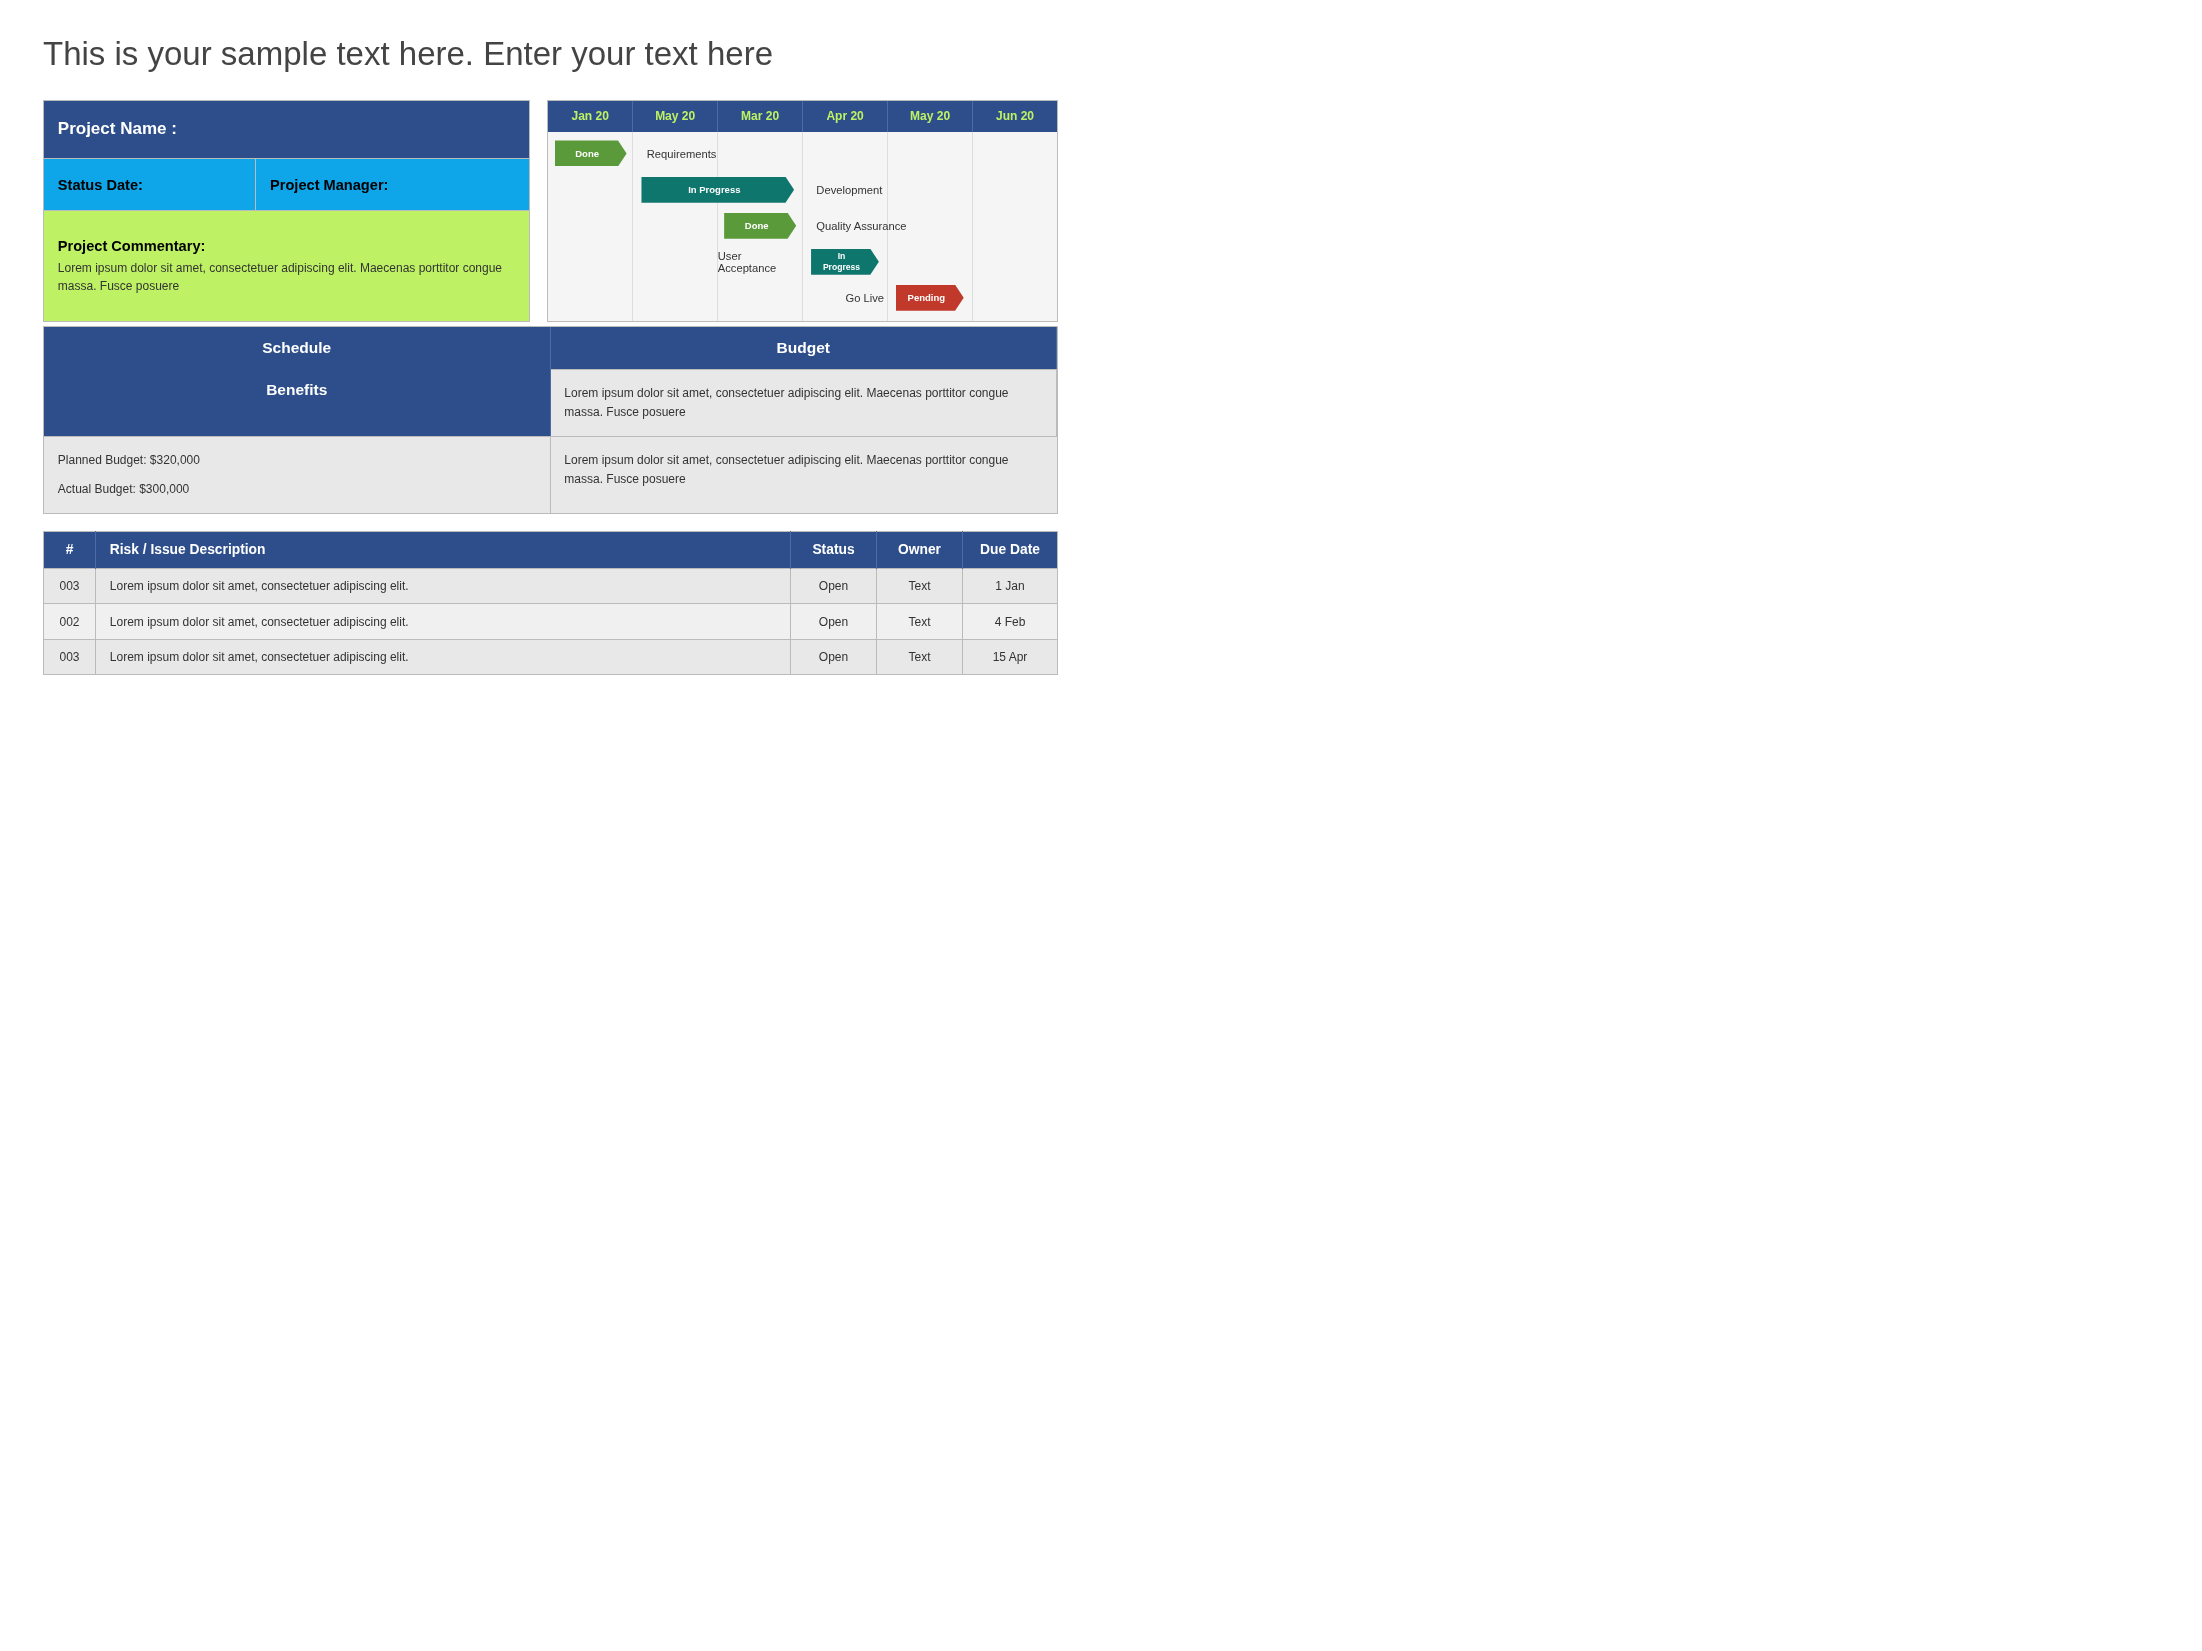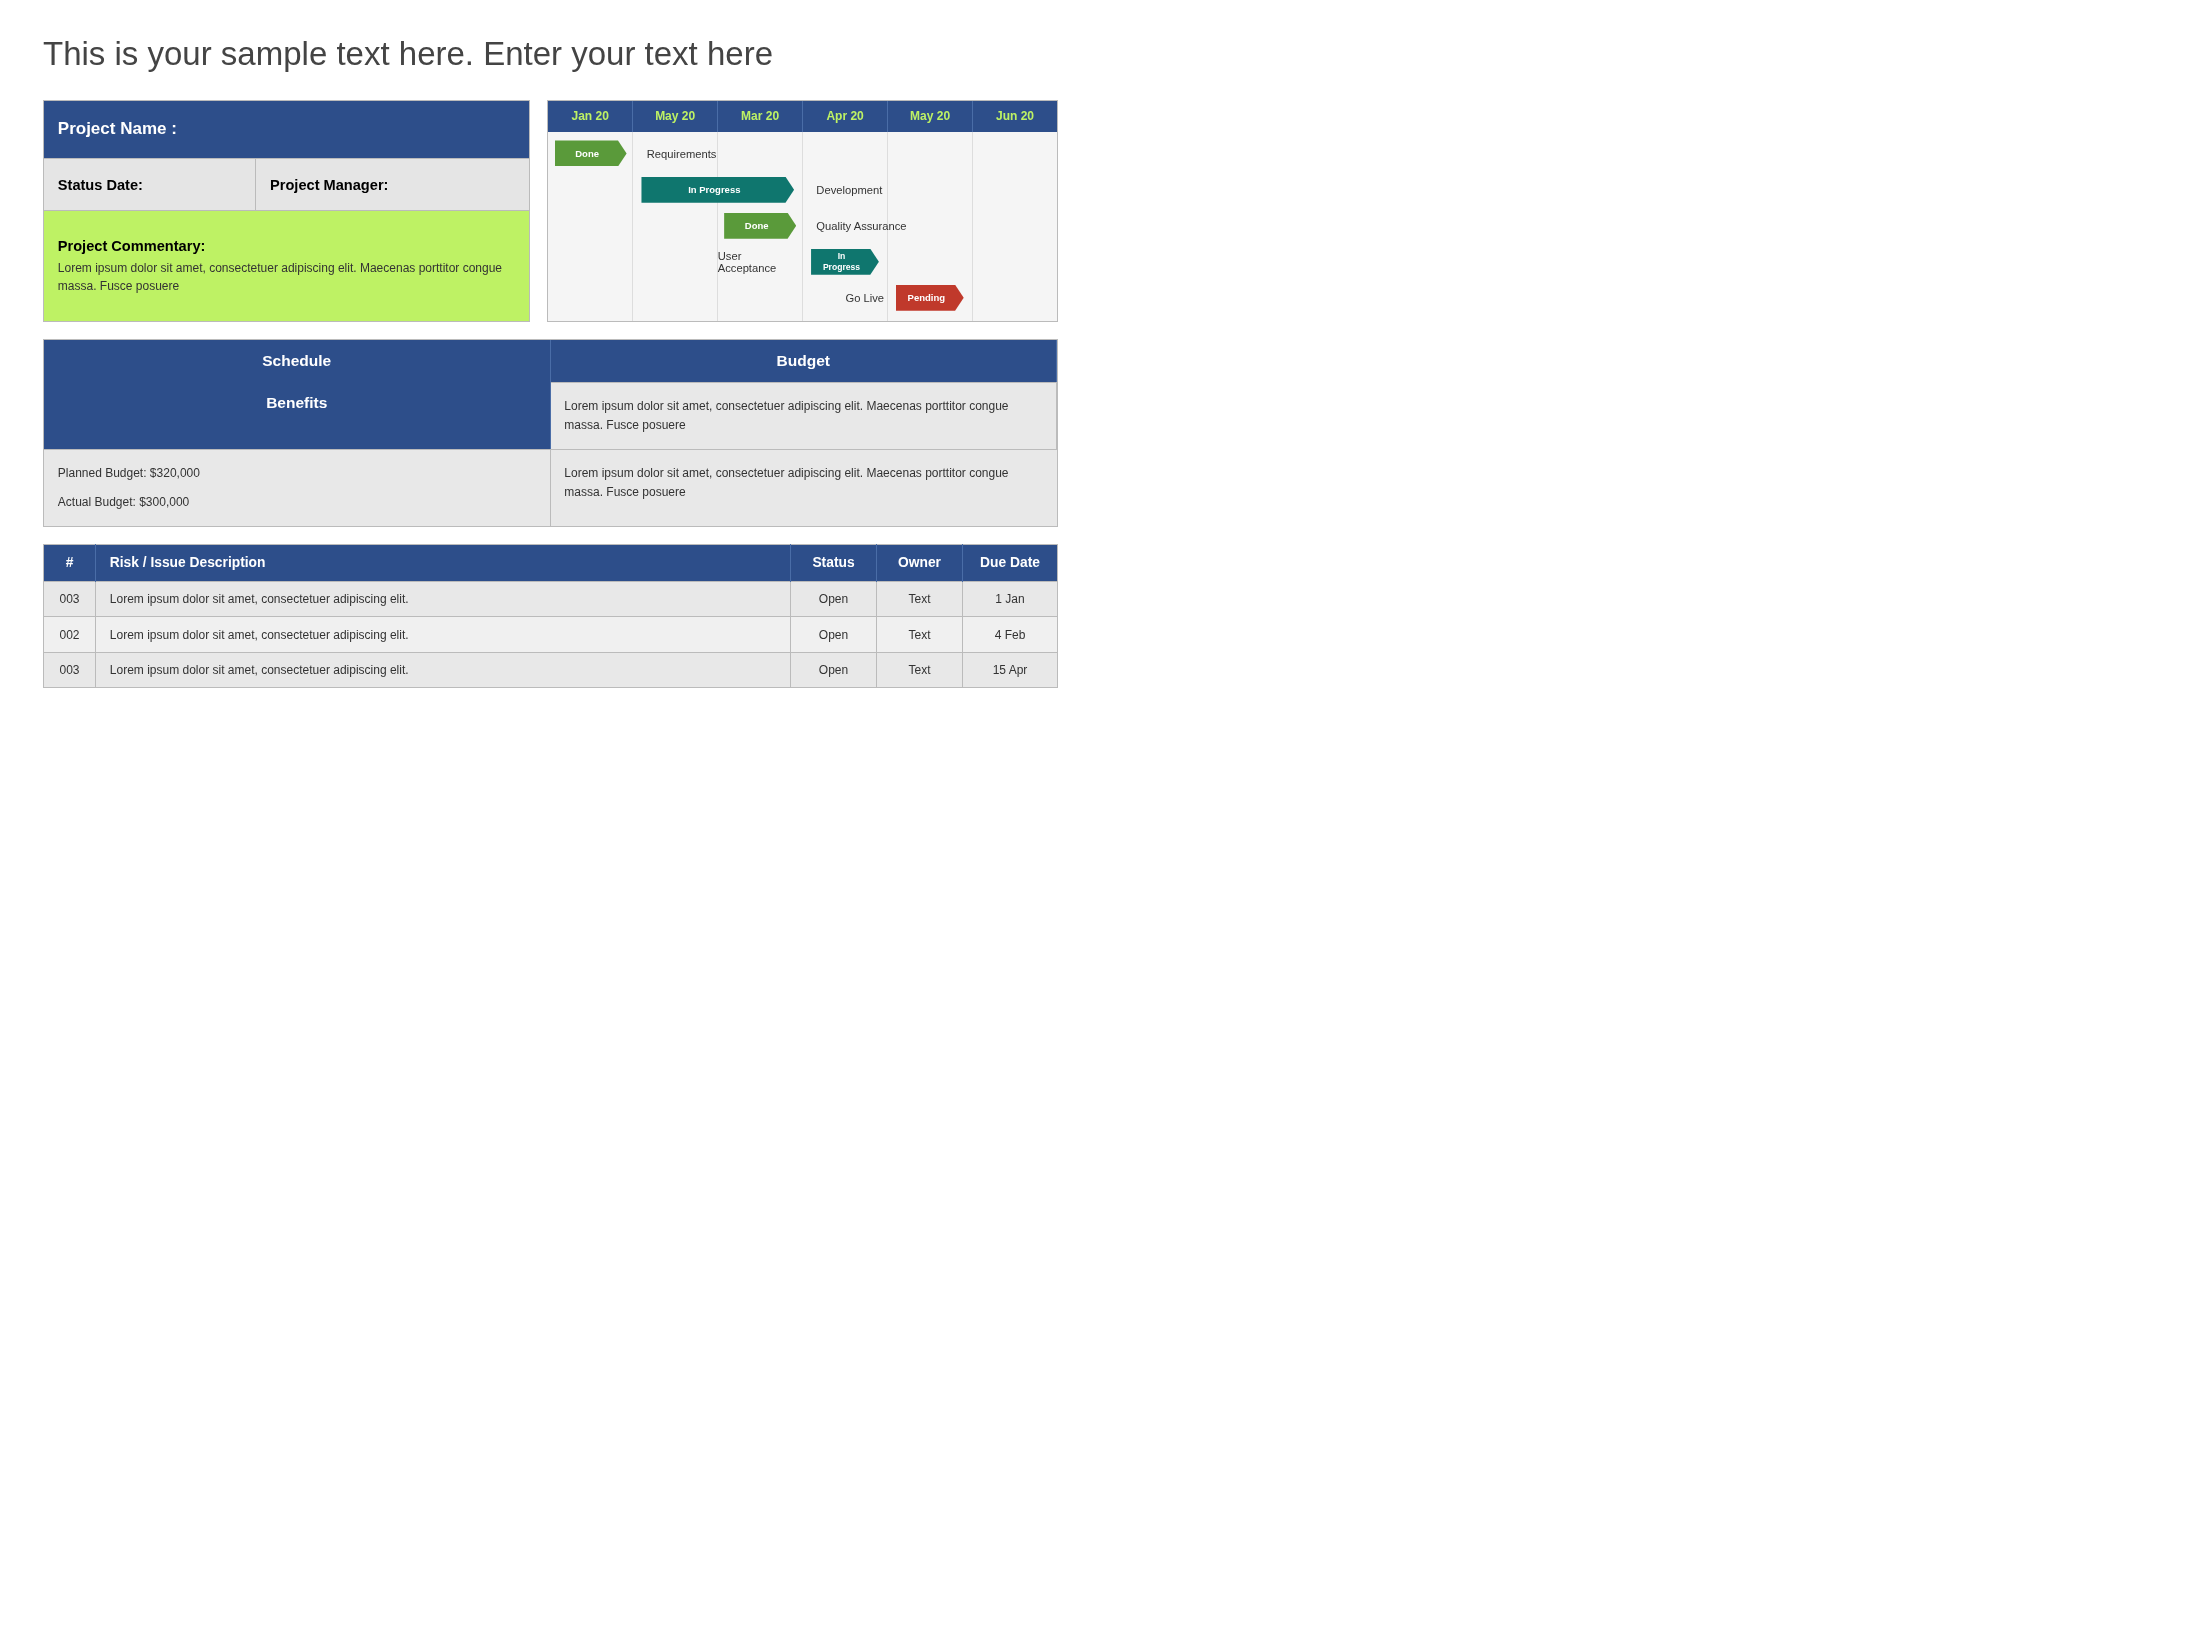--- a/index.html
+++ b/index.html
@@ -17,41 +17,41 @@
       color: #444;
       font-weight: 300;
       margin-bottom: 26px;
       line-height: 1.2;
     }
 
     
     .top-section {
       display: flex;
       gap: 17px;
-      margin-bottom: 17px;
+      margin-bottom: 4px;
     }
 
     
     .project-info {
       flex: 0 0 48%;
       border-collapse: collapse;
       border: 0.9px solid #bbb;
     }
     .project-info td {
       border: 0.9px solid #bbb;
       padding: 10.3px 13.8px;
     }
     .project-name-row {
       background: #2d4e8a;
       color: #fff;
       font-weight: bold;
       font-size: 17px;
     }
     .status-row {
-      background: #e5e5e5;
+      background: #0ea5e9;
     }
     .status-row td {
       font-weight: bold;
       font-size: 14.6px;
     }
     .commentary-row {
       background: #bef264;
     }
     .commentary-title {
       font-weight: bold;

